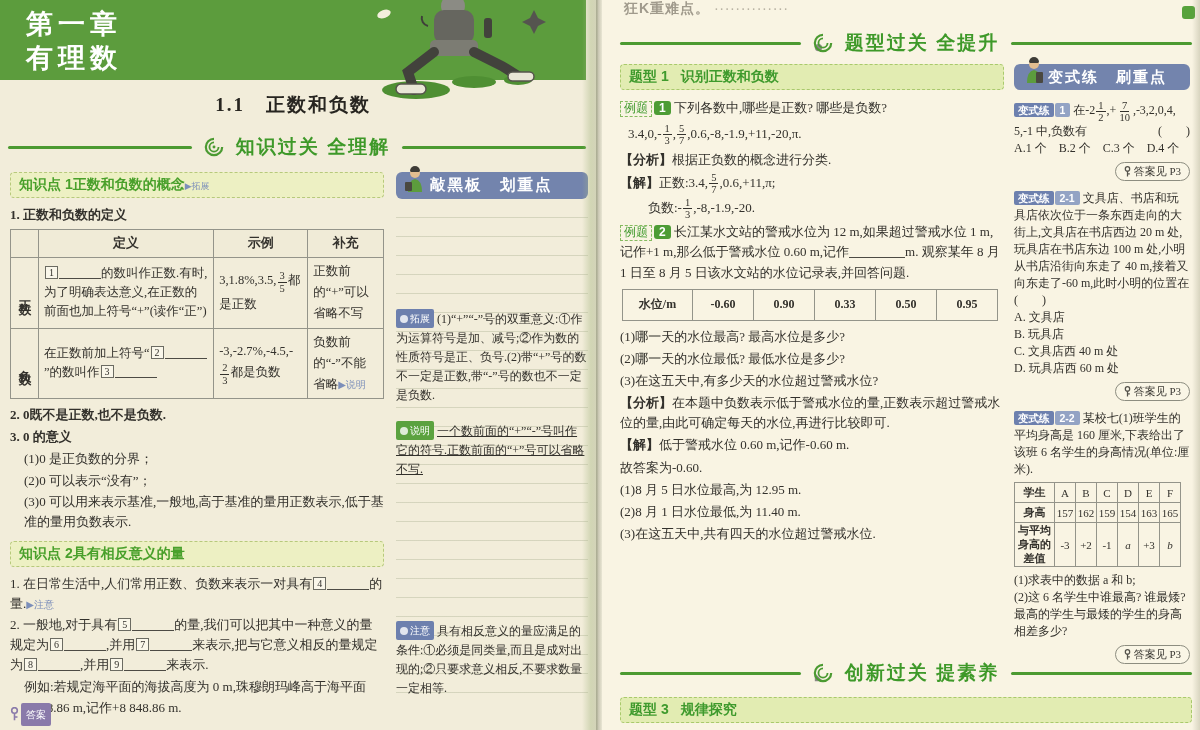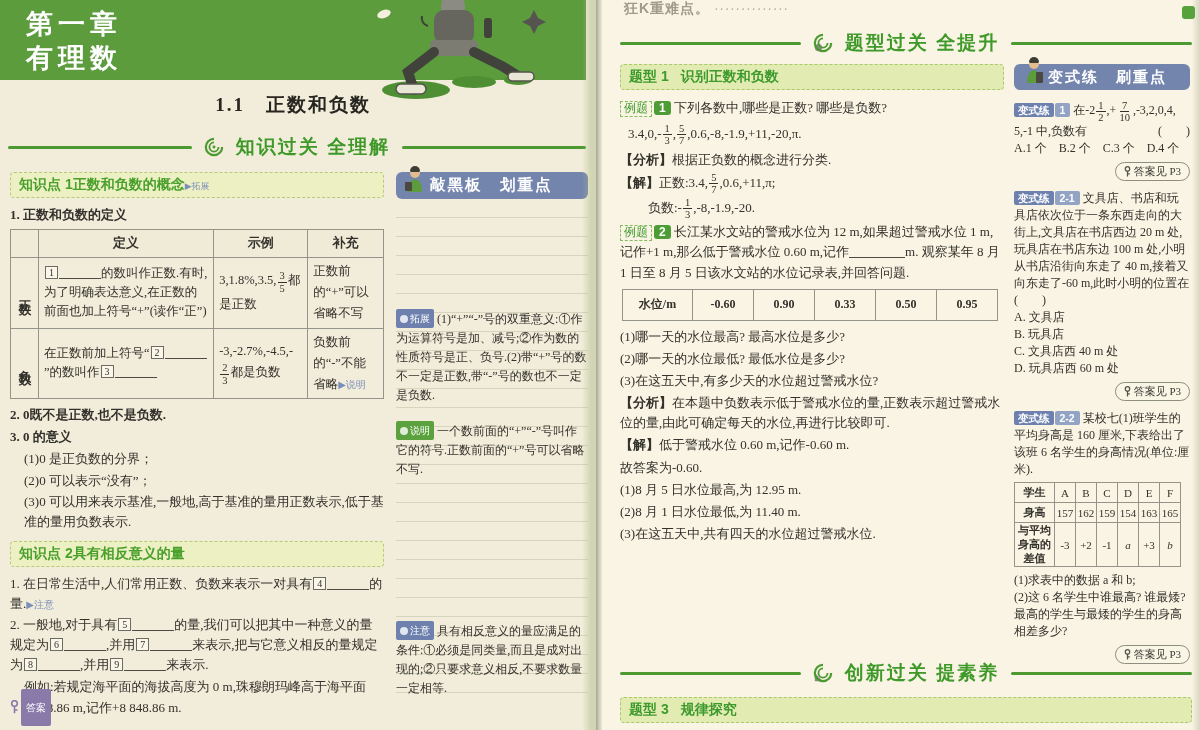--- a/index.html
+++ b/index.html
@@ -86,21 +86,21 @@
       font-weight:bold; font-size:15.5px; letter-spacing:2px; }
   .chalk-head .tch { position:absolute; left:8px; top:-6px; }
   .note-area { background:repeating-linear-gradient(to bottom,transparent 0 18px,rgba(140,150,115,.28) 18px 19px);
       min-height:480px; padding-top:2px; }
   .note { font-size:12px; line-height:19px; }
   .nb { display:inline-block; background:#6d80ae; color:#fff; font-size:10px; border-radius:2px;
       padding:0 4px; margin-right:3px; font-family:"Liberation Sans","DejaVu Sans",sans-serif; vertical-align:1px; }
   .nb.green { background:#5ba23f; }
   .nb .ic { display:inline-block; width:8px; height:8px; background:#fff; border-radius:50%; margin-right:2px;
       opacity:.8; vertical-align:-1px; }
-  .mt-n1 { margin-top:108px; } .mt-n2 { margin-top:16px; } .mt-n3 { margin-top:142px; }
+  .mt-n1 { margin-top:108px; } .mt-n2 { margin-top:16px;text-decoration:underline; } .mt-n3 { margin-top:142px; }
 
   
   .brand { position:absolute; top:0px; left:22px; color:#a09a8c; font-family:"Liberation Sans",sans-serif;
       font-weight:bold; font-size:14px; letter-spacing:1px; }
   .brand .dots { color:#b9b3a4; font-size:10px; letter-spacing:2px; }
   .corner-tab { position:absolute; right:5px; top:6px; width:13px; height:13px; background:#57a23b; border-radius:3px; }
 
   .extag { color:#3f9a2d; border:1px dashed #86bb60; padding:0 3px; font-size:12px;
       font-family:Liberation Mono, monospace; }
   .exnum { background:#4d9c35; color:#fff; padding:0 5px; border-radius:3px; font-weight:bold;
@@ -131,21 +131,21 @@
       color:#3c3a34; display:inline-flex; align-items:center; gap:3px; background:#faf6e6; }
 
   table.htab { border-collapse:collapse; margin:4px 0 5px; font-size:11px; }
   table.htab td { border:1px solid #94948a; text-align:center; padding:1px 1px; height:20px; }
   .ht-lab { width:40px; font-weight:bold; line-height:1.25; }
   .ht-c { width:21px; }
   .it { font-style:italic; font-family:"Liberation Serif",serif; }
 
   
   .ans-badge { position:absolute; left:10px; bottom:4px; display:flex; align-items:center; gap:2px; }
-  .ans-chip { background:#8a7aaa; color:#fff; font-size:10px; padding:11px 5px; border-radius:2px;
+  .ans-chip { background:#8a7aaa; color:#fff; font-size:10px; padding:4px 5px; border-radius:2px;
       font-family:"Liberation Sans",sans-serif; line-height:15px; }
 
   .t3row { position:absolute; top:697px; left:18px; width:572px; }
   .t3row .txbox { margin-bottom:0; }
 </style>
 </head>
 <body>
 
 <div class="page page-left">
 

